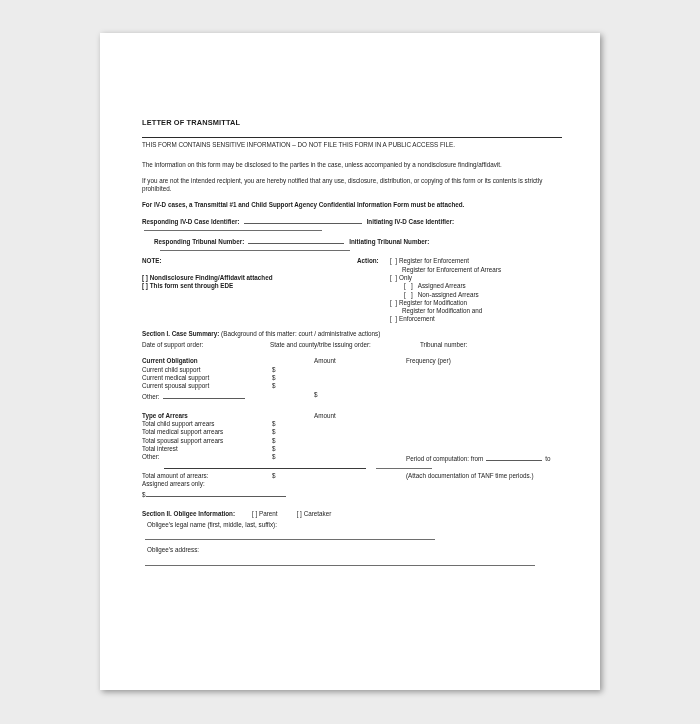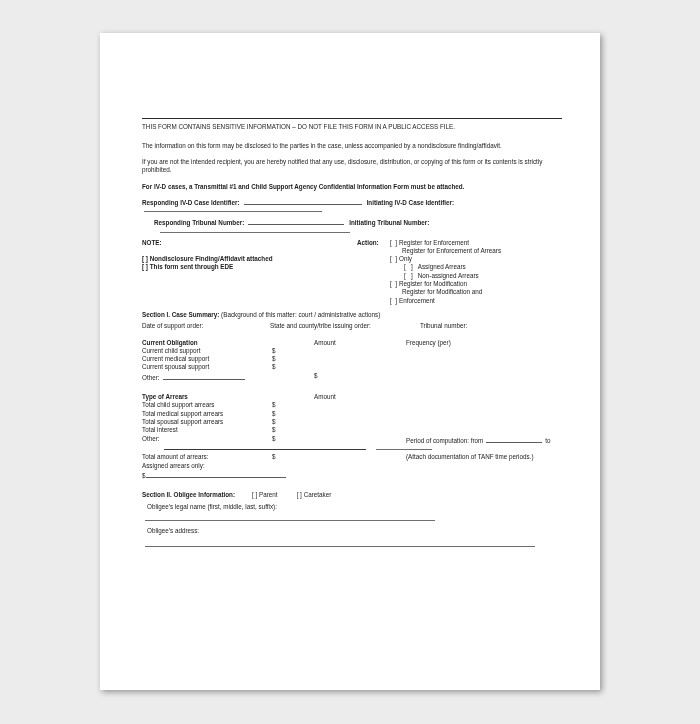--- a/index.html
+++ b/index.html
@@ -104,20 +104,21 @@
     height: 0;
   }
 </style>
 </head>
 <body>
 
 <div id="canvas">
   <div id="page">
     <div id="sheet">
 
+      <div class="doc-title">LETTER OF TRANSMITTAL</div>
 
       <div class="rule-top"></div>
 
       <div class="para">THIS FORM CONTAINS SENSITIVE INFORMATION – DO NOT FILE THIS FORM IN A PUBLIC ACCESS FILE.</div>
 
       <div class="gap-md"></div>
 
       <div class="para">The information on this form may be disclosed to the parties in the case, unless accompanied by a nondisclosure finding/affidavit.</div>
 
       <div class="gap-sm"></div>

